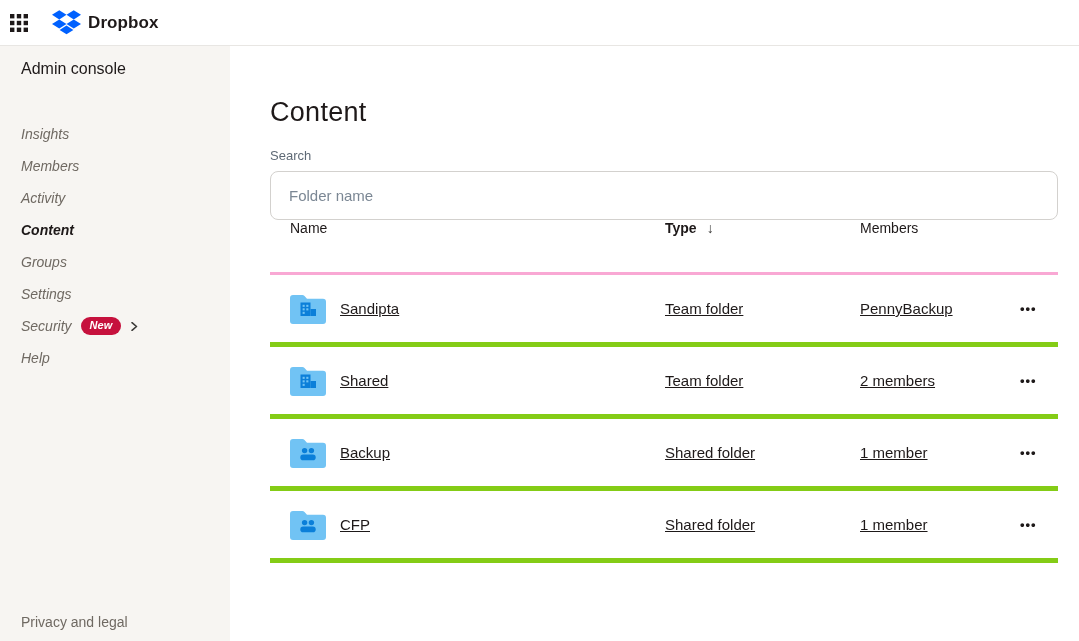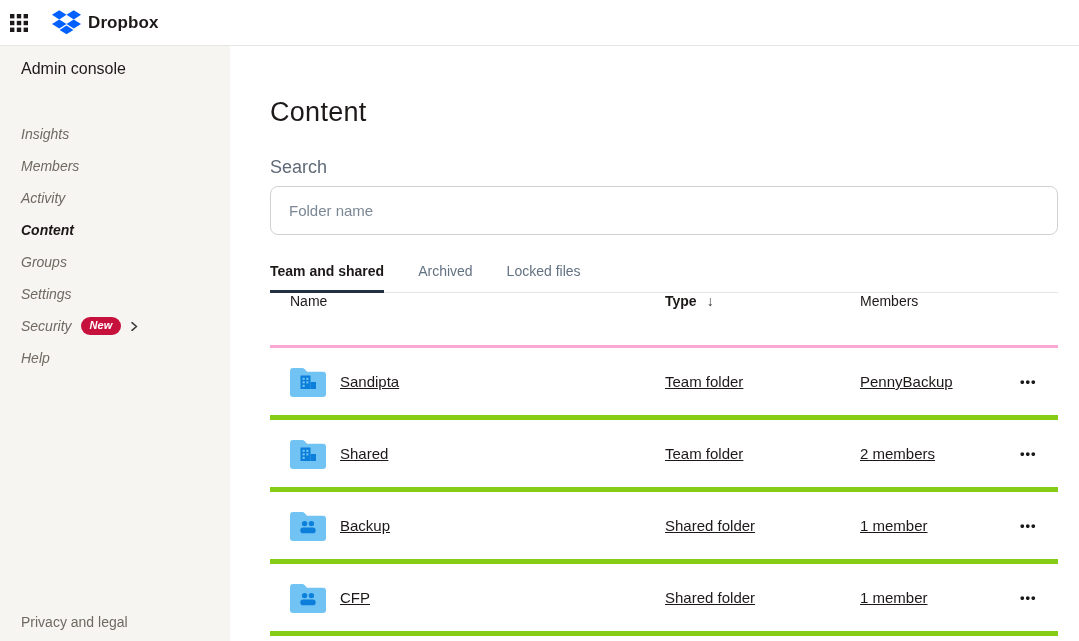--- a/index.html
+++ b/index.html
@@ -25,21 +25,21 @@
   .badge { display:inline-block; margin-left:9px; padding:2px 9px 3px;
     background:#c6113d; border-radius:10px; color:#fff; font-size:11px;
     font-weight:bold; line-height:13px; }
   .chev { margin-left:9px; display:flex; align-items:center; }
   .sidebar-footer { position:absolute; left:21px; bottom:11px; font-size:14px;
     color:#6f6962; cursor:pointer; }
 
   
   .main { margin-left:230px; padding:97px 21px 0 40px; }
   .page-title { font-size:27px; font-weight:500; letter-spacing:.3px; color:#1e1919; }
-  .search-label { margin-top:29px; font-size:18px; color:#5f6a76; }
+  .search-label { margin-top:20px; font-size:13px; color:#5f6a76; }
   .search-input { margin-top:8px; width:100%; height:49px; border:1px solid #d3d1ce;
     border-radius:8px; padding:0 18px; font-size:15px; color:#1e1919;
     font-family:"Liberation Sans", sans-serif; outline:none; background:#fff; }
   .search-input::placeholder { color:#7b8794; opacity:1; }
 
   
   .tabs { margin-top:28px; display:flex; gap:34px; border-bottom:1px solid #e8e6e3; }
   .tab { padding-bottom:11px; font-size:14px; color:#637282; cursor:pointer;
     border-bottom:3px solid transparent; margin-bottom:-1px; }
   .tab.active { color:#1e1919; font-weight:bold; border-bottom-color:#243142; }
@@ -129,25 +129,20 @@
   </div>
   <div class="sidebar-footer">Privacy and legal</div>
 </nav>
 
 <main class="main">
   <h1 class="page-title">Content</h1>
 
   <div class="search-label">Search</div>
   <input class="search-input" type="text" placeholder="Folder name" style="">
 
-  <div class="tabs">
-    <div class="tab active">Team and shared</div>
-    <div class="tab">Archived</div>
-    <div class="tab">Locked files</div>
-  </div>
 
   <div class="thead">
     <div class="col-name">Name</div>
     <div class="col-type th-type">
       <span>Type</span><span class="sort-arrow">↓</span>
     </div>
     <div class="col-members">Members</div>
     <div class="col-actions"></div>
   </div>
 

